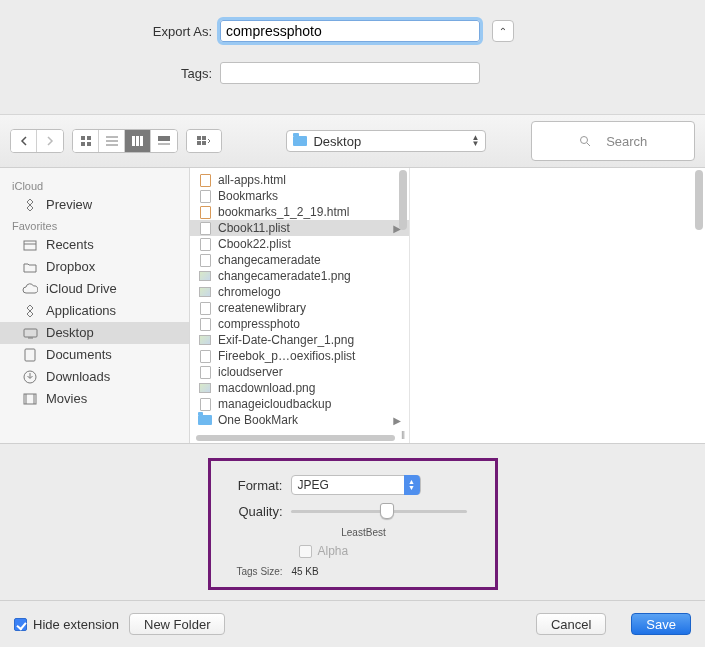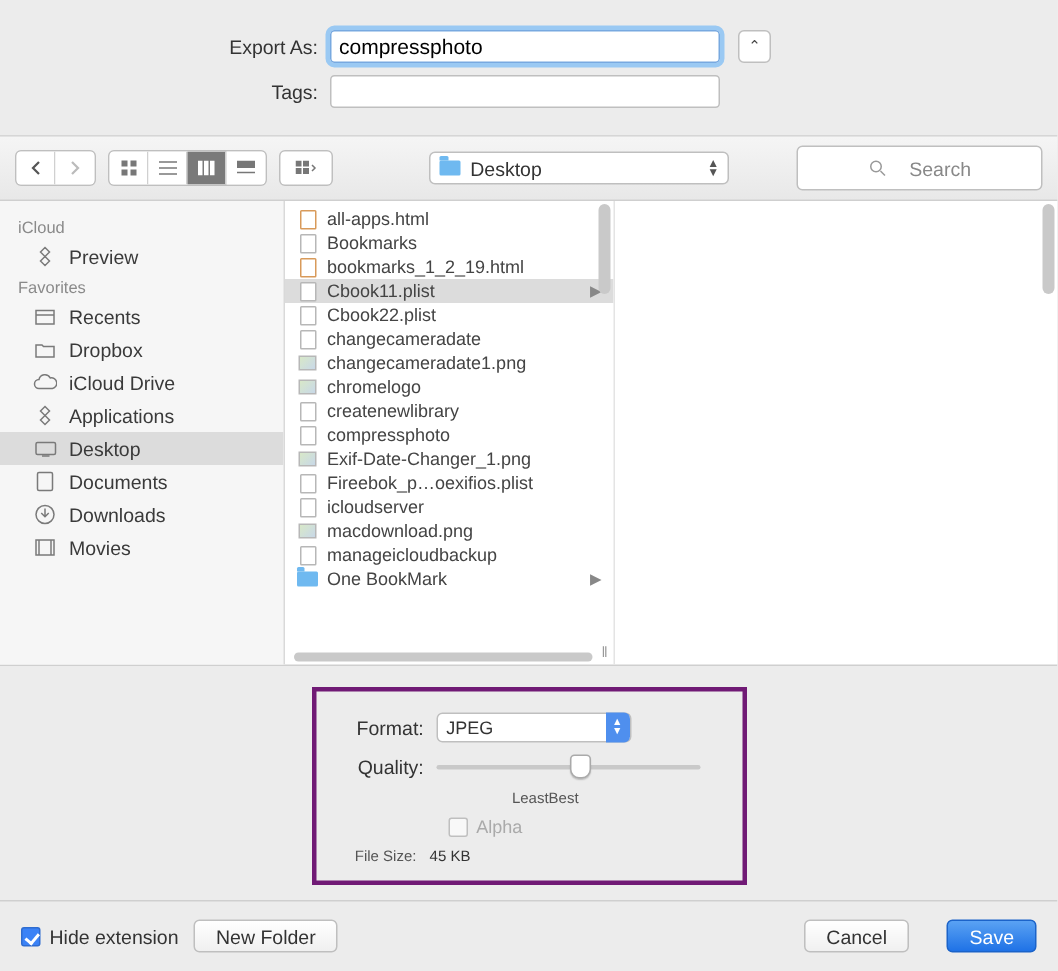--- a/index.html
+++ b/index.html
@@ -1,42 +1,42 @@
 <!DOCTYPE html>
 <html><head>
 <meta charset="utf-8">
 <style>
 * { box-sizing: border-box; margin: 0; padding: 0; font-family: -apple-system, "Helvetica Neue", Arial, sans-serif; }
 body { background: #f0f0f0; width: 705px; height: 647px; overflow: hidden; font-size: 13px; color: #333; }
 .dialog { background: #ececec; width: 100%; height: 100%; display: flex; flex-direction: column; }
 
 .top-fields { padding: 20px 60px 10px 60px; }
-.field-row { display: flex; align-items: center; margin-bottom: 8px; }
+.field-row { display: flex; align-items: center; margin-bottom: 20px; }
 .field-label { width: 160px; text-align: right; padding-right: 8px; font-size: 13px; color: #333; }
 .text-input { width: 260px; height: 22px; border: 1px solid #bfbfbf; border-radius: 3px; padding: 2px 5px; font-size: 14px; background: #fff; }
 .text-input.focused { outline: 3px solid #9ac9f3; border-color: #78a9e0; }
 .expand-btn { width: 22px; height: 22px; margin-left: 12px; border: 1px solid #bfbfbf; border-radius: 4px; background: #fff; display: flex; align-items: center; justify-content: center; font-size: 10px; color: #444; }
 
 .toolbar { display: flex; align-items: center; padding: 6px 10px; border-top: 1px solid #d6d6d6; border-bottom: 1px solid #cfcfcf; background: linear-gradient(#f5f5f5,#e8e8e8); gap: 8px; }
 .seg { display: flex; border: 1px solid #bfbfbf; border-radius: 4px; overflow: hidden; background: #fff; }
 .seg button { border: none; background: #fff; width: 26px; height: 22px; display: flex; align-items: center; justify-content: center; border-right: 1px solid #d0d0d0; cursor: default; color: #555; }
 .seg button:last-child { border-right: none; }
 .seg button.active { background: #7a7a7a; color: #fff; }
 .seg button.pill { width: 34px; }
 .location-popup { display: flex; align-items: center; border: 1px solid #bfbfbf; border-radius: 4px; background: #fff; height: 22px; width: 200px; padding: 0 6px; gap: 6px; }
 .loc-icon { width: 14px; height: 10px; background: #6fb9f0; border-radius: 1px; position: relative; }
 .loc-icon::before { content:""; position:absolute; top:-3px; left:0; width:6px; height:3px; background:#6fb9f0; border-radius:1px 1px 0 0;}
 .loc-arrows { margin-left: auto; font-size: 8px; color: #555; line-height: 6px; text-align:center; }
-.search-field { flex: 1; display:flex; align-items:center; justify-content:center; border:1px solid #bfbfbf; border-radius:4px; background:#fff; height:30px; color:#888; gap:15px; font-size:13px;margin-left:37px; }
+.search-field { flex: 1; display:flex; align-items:center; justify-content:center; border:1px solid #bfbfbf; border-radius:4px; background:#fff; height:40px; color:#888; gap:15px; font-size:13px;margin-left:37px; }
 .search-field svg { width:12px; height:12px; }
 
 .browser { display:flex; flex:1; min-height:0; background:#fff; border-bottom:1px solid #cfcfcf; }
 .sidebar { width:190px; background:#f6f6f6; border-right:1px solid #d9d9d9; padding:8px 0; overflow:hidden; }
 .sb-header { font-size:11px; color:#8a8a8a; padding:4px 12px 2px 12px; font-weight:500; }
-.sb-item { display:flex; align-items:center; gap:8px; padding:3px 12px 3px 22px; font-size:13px; color:#3a3a3a; }
+.sb-item { display:flex; align-items:flex-start; gap:8px; padding:3px 12px 3px 22px; font-size:13px; color:#3a3a3a; }
 .sb-item.selected { background:#dcdcdc; }
 .sb-icon { width:16px; height:16px; display:flex; align-items:center; justify-content:center; color:#7a7a7a; }
 .filecol { width:220px; border-right:1px solid #e4e4e4; position:relative; overflow:hidden; }
 .file-list { padding-top:4px; }
 .file-item { display:flex; align-items:center; gap:6px; padding:1px 8px; font-size:12px; color:#444; white-space:nowrap; overflow:hidden; text-overflow:ellipsis; }
 .file-item.selected { background:#dcdcdc; }
 .file-item .arrow { margin-left:auto; font-size:10px; color:#888; }
 .f-icon { width:14px; height:14px; display:inline-flex; align-items:center; justify-content:center; }
 .doc-icon { width:11px; height:13px; border:1px solid #b7b7b7; border-radius:1px; background:#fff; }
 .folder-icon { width:14px; height:10px; background:#6fb9f0; border-radius:1px; position:relative; }
@@ -371,21 +371,21 @@
     </div>
     <div class="slider-labels">
       <span>Least</span>
       <span>Best</span>
     </div>
     <div class="alpha-row">
       <span class="checkbox"></span>
       <span>Alpha</span>
     </div>
     <div class="filesize-row">
-      <span>File Size:</span>
+      <span>Tags Size:</span>
       <span class="val">45 KB</span>
     </div>
   </div>
 </div>
 
 <div class="bottom-bar">
   <label class="hide-ext">
     <span class="checkbox checked"></span>
     <span>Hide extension</span>
   </label>

